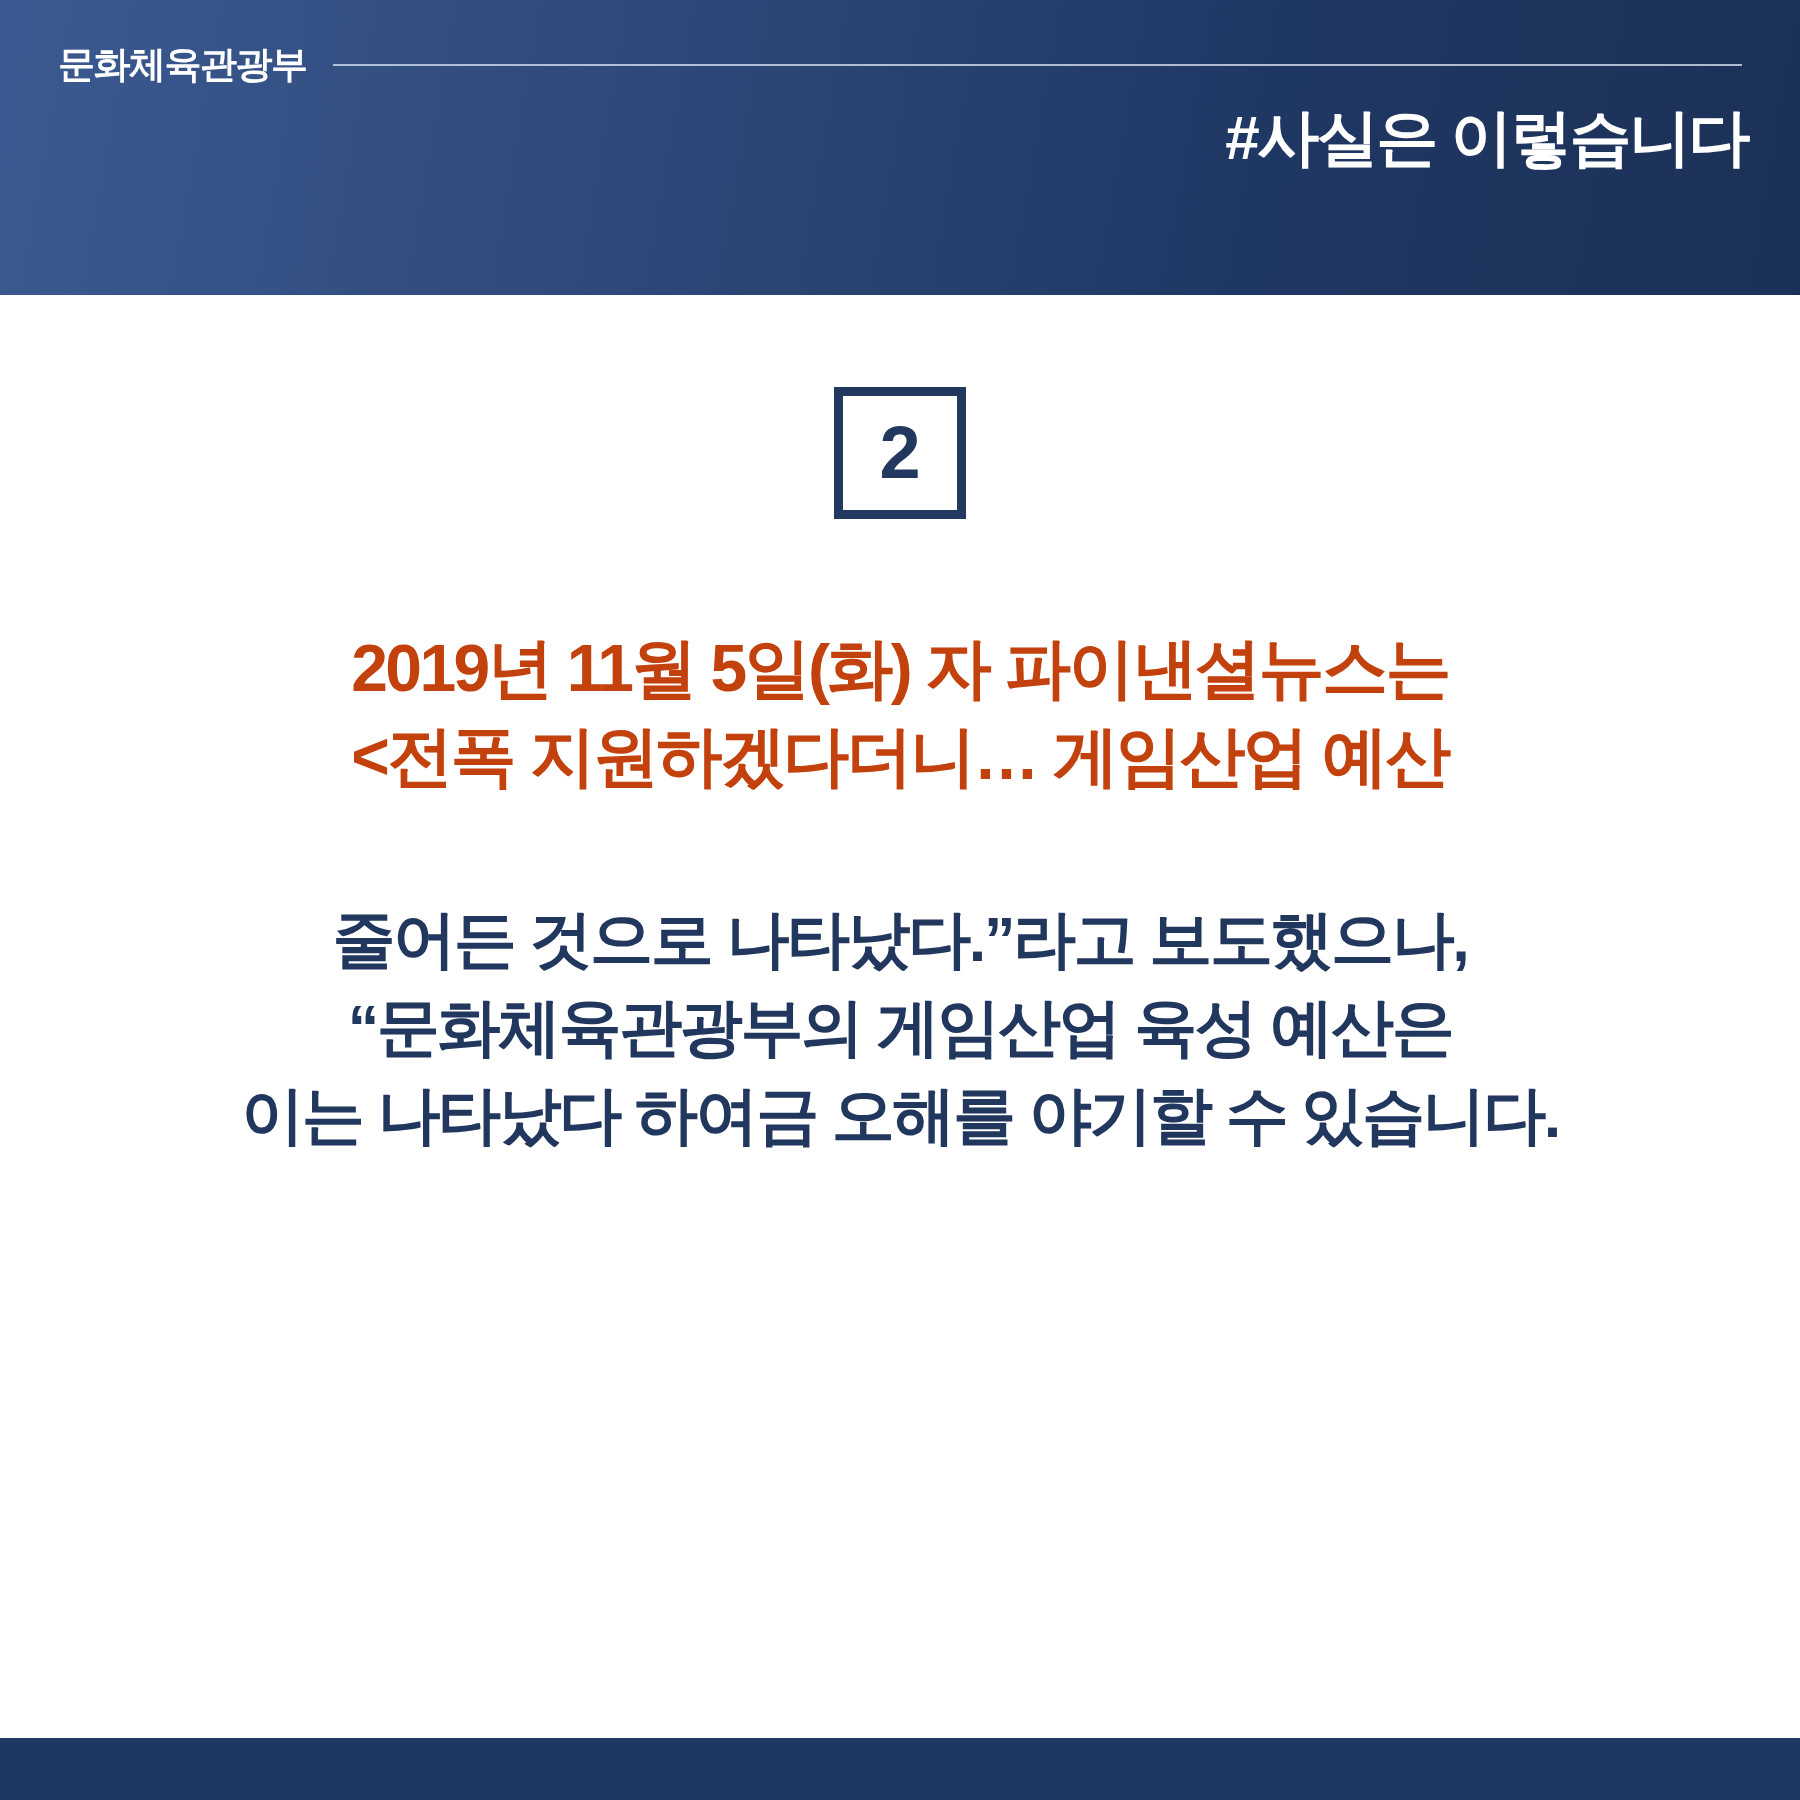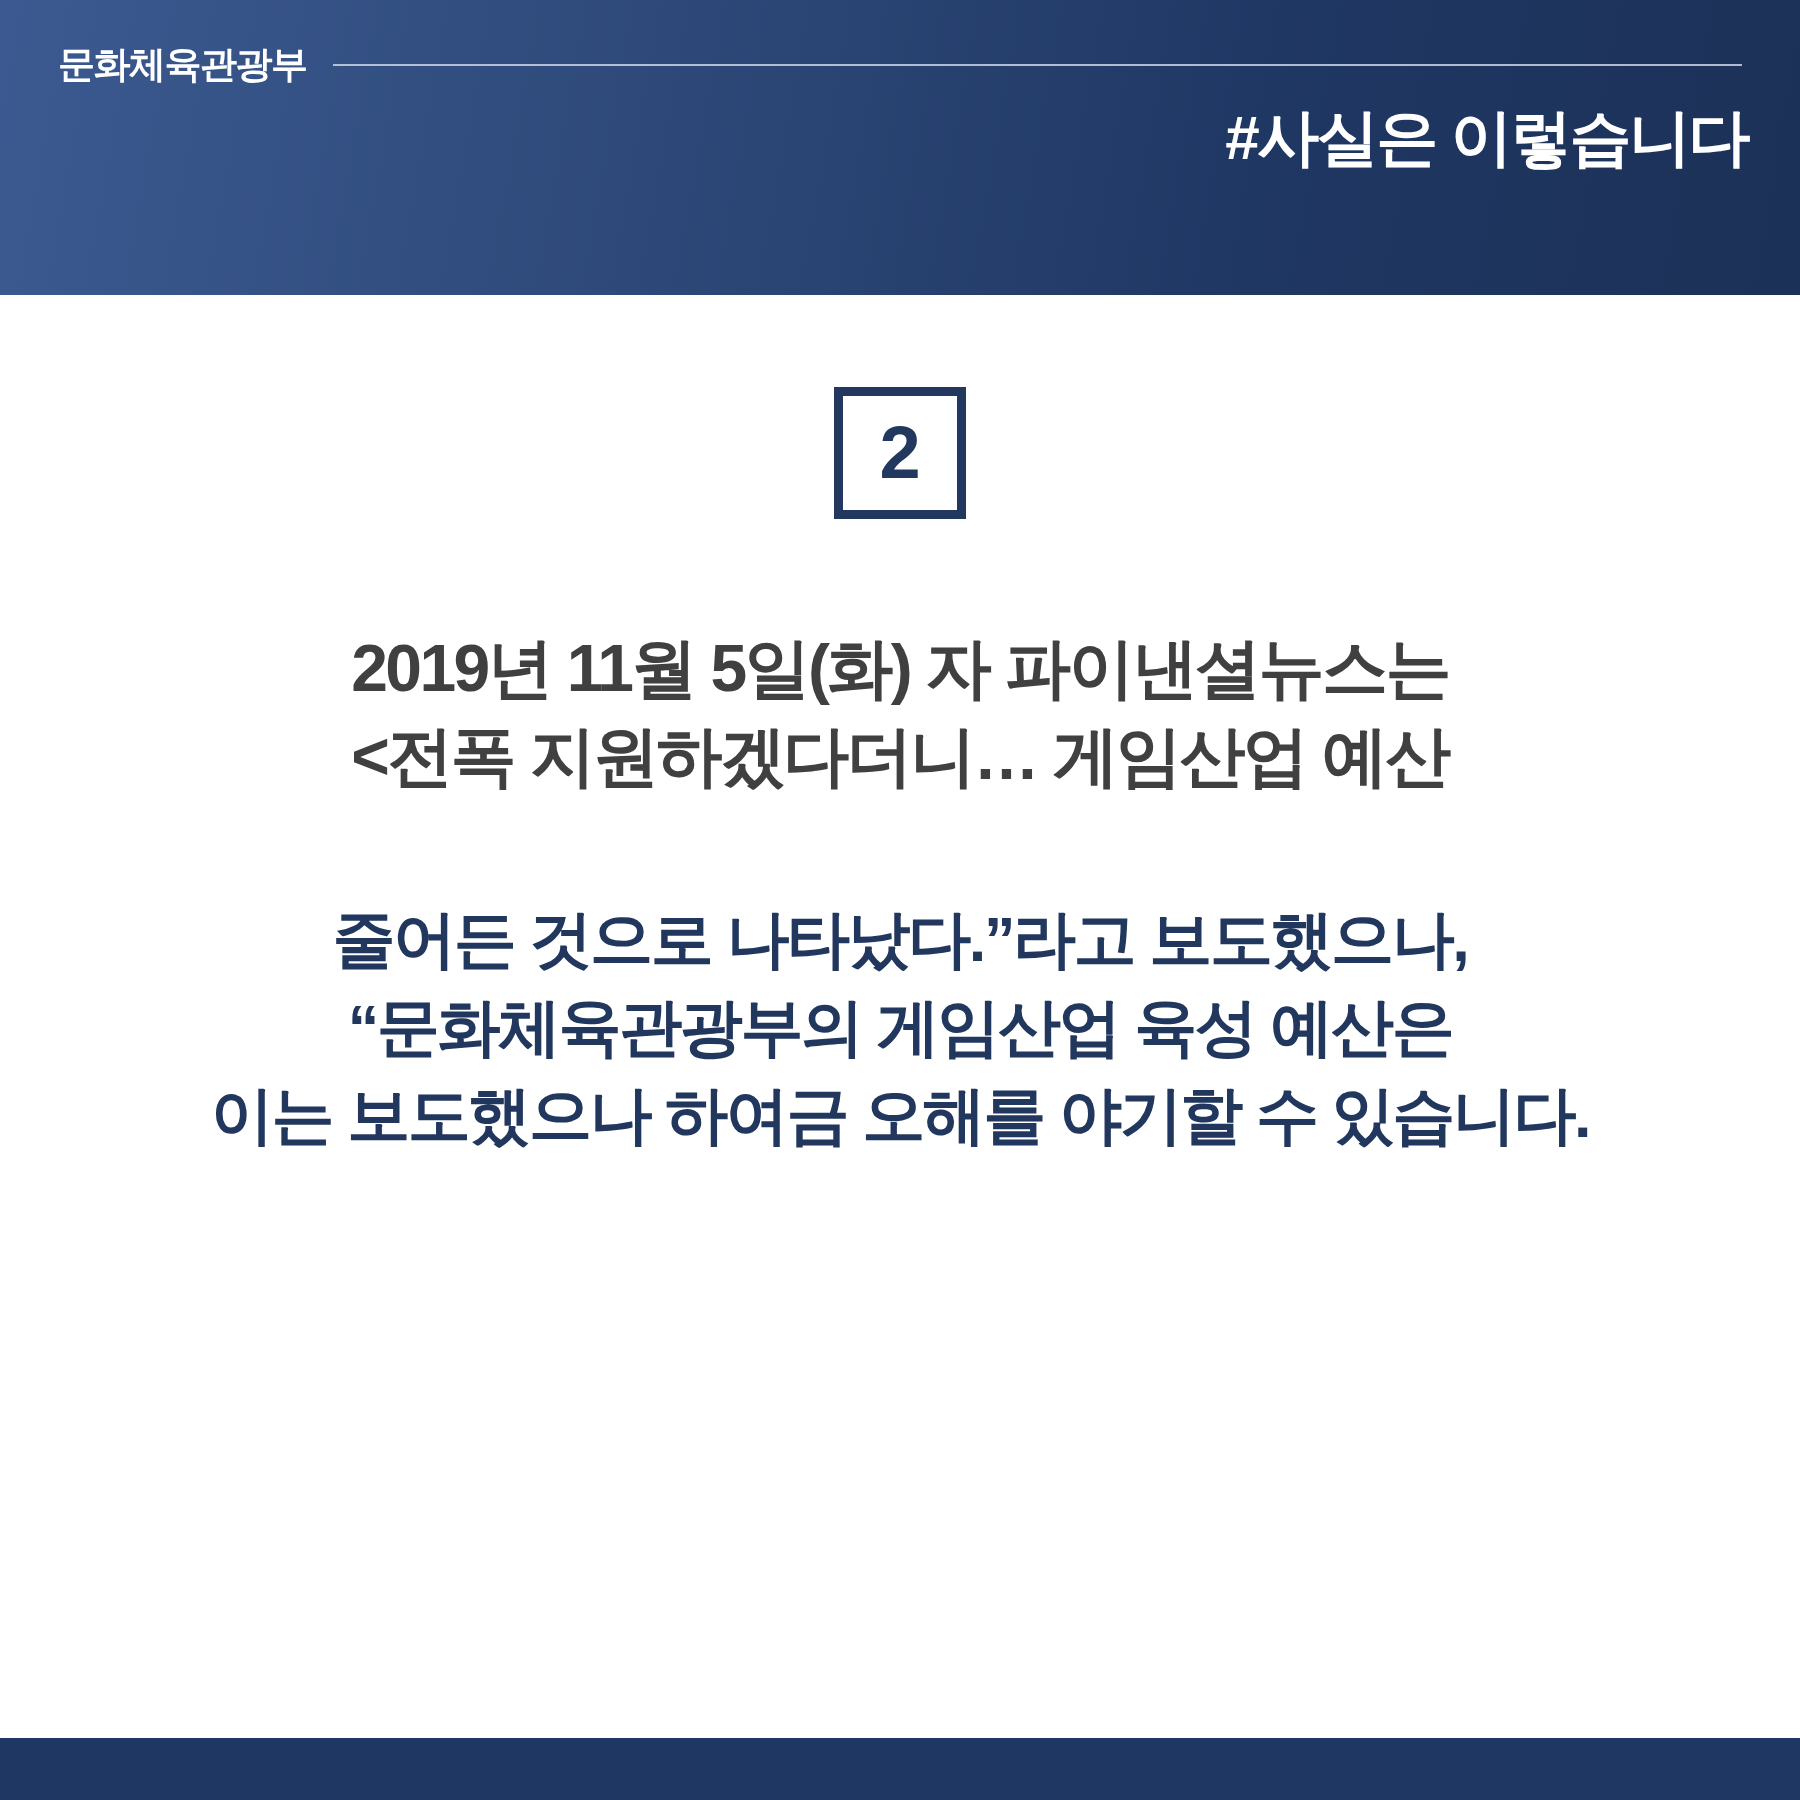--- a/index.html
+++ b/index.html
@@ -93,21 +93,21 @@
     width: 1580px;
     text-align: center;
     color: #23385f;
   }
   .headline {
     margin-top: 106px;
     font-size: 66px;
     font-weight: 800;
     line-height: 1.33;
     letter-spacing: -2.6px;
-    color: #404040;
+    color: #c2410c;
   }
   .headline .line { display: block; }
   .quote-block {
     margin-top: 94px;
     font-size: 63px;
     font-weight: 800;
     line-height: 1.40;
     letter-spacing: -2.4px;
     color: #22375e;
   }
@@ -141,20 +141,20 @@
     </div>
 
     <div class="block headline">
       <span class="line">2019년 11월 5일(화) 자 파이낸셜뉴스는</span>
       <span class="line">&lt;전폭 지원하겠다더니… 게임산업 예산</span>
     </div>
 
     <div class="block quote-block">
       <span class="line">줄어든 것으로 나타났다.”라고 보도했으나,</span>
       <span class="line">“문화체육관광부의 게임산업 육성 예산은</span>
-      <span class="line">이는 보도했으나 하여금 오해를 야기할 수 있습니다.</span>
+      <span class="line">이는 나타났다 하여금 오해를 야기할 수 있습니다.</span>
     </div>
 
   </div>
 
   <div class="footer"></div>
 
 </div>
 
 </body></html>

